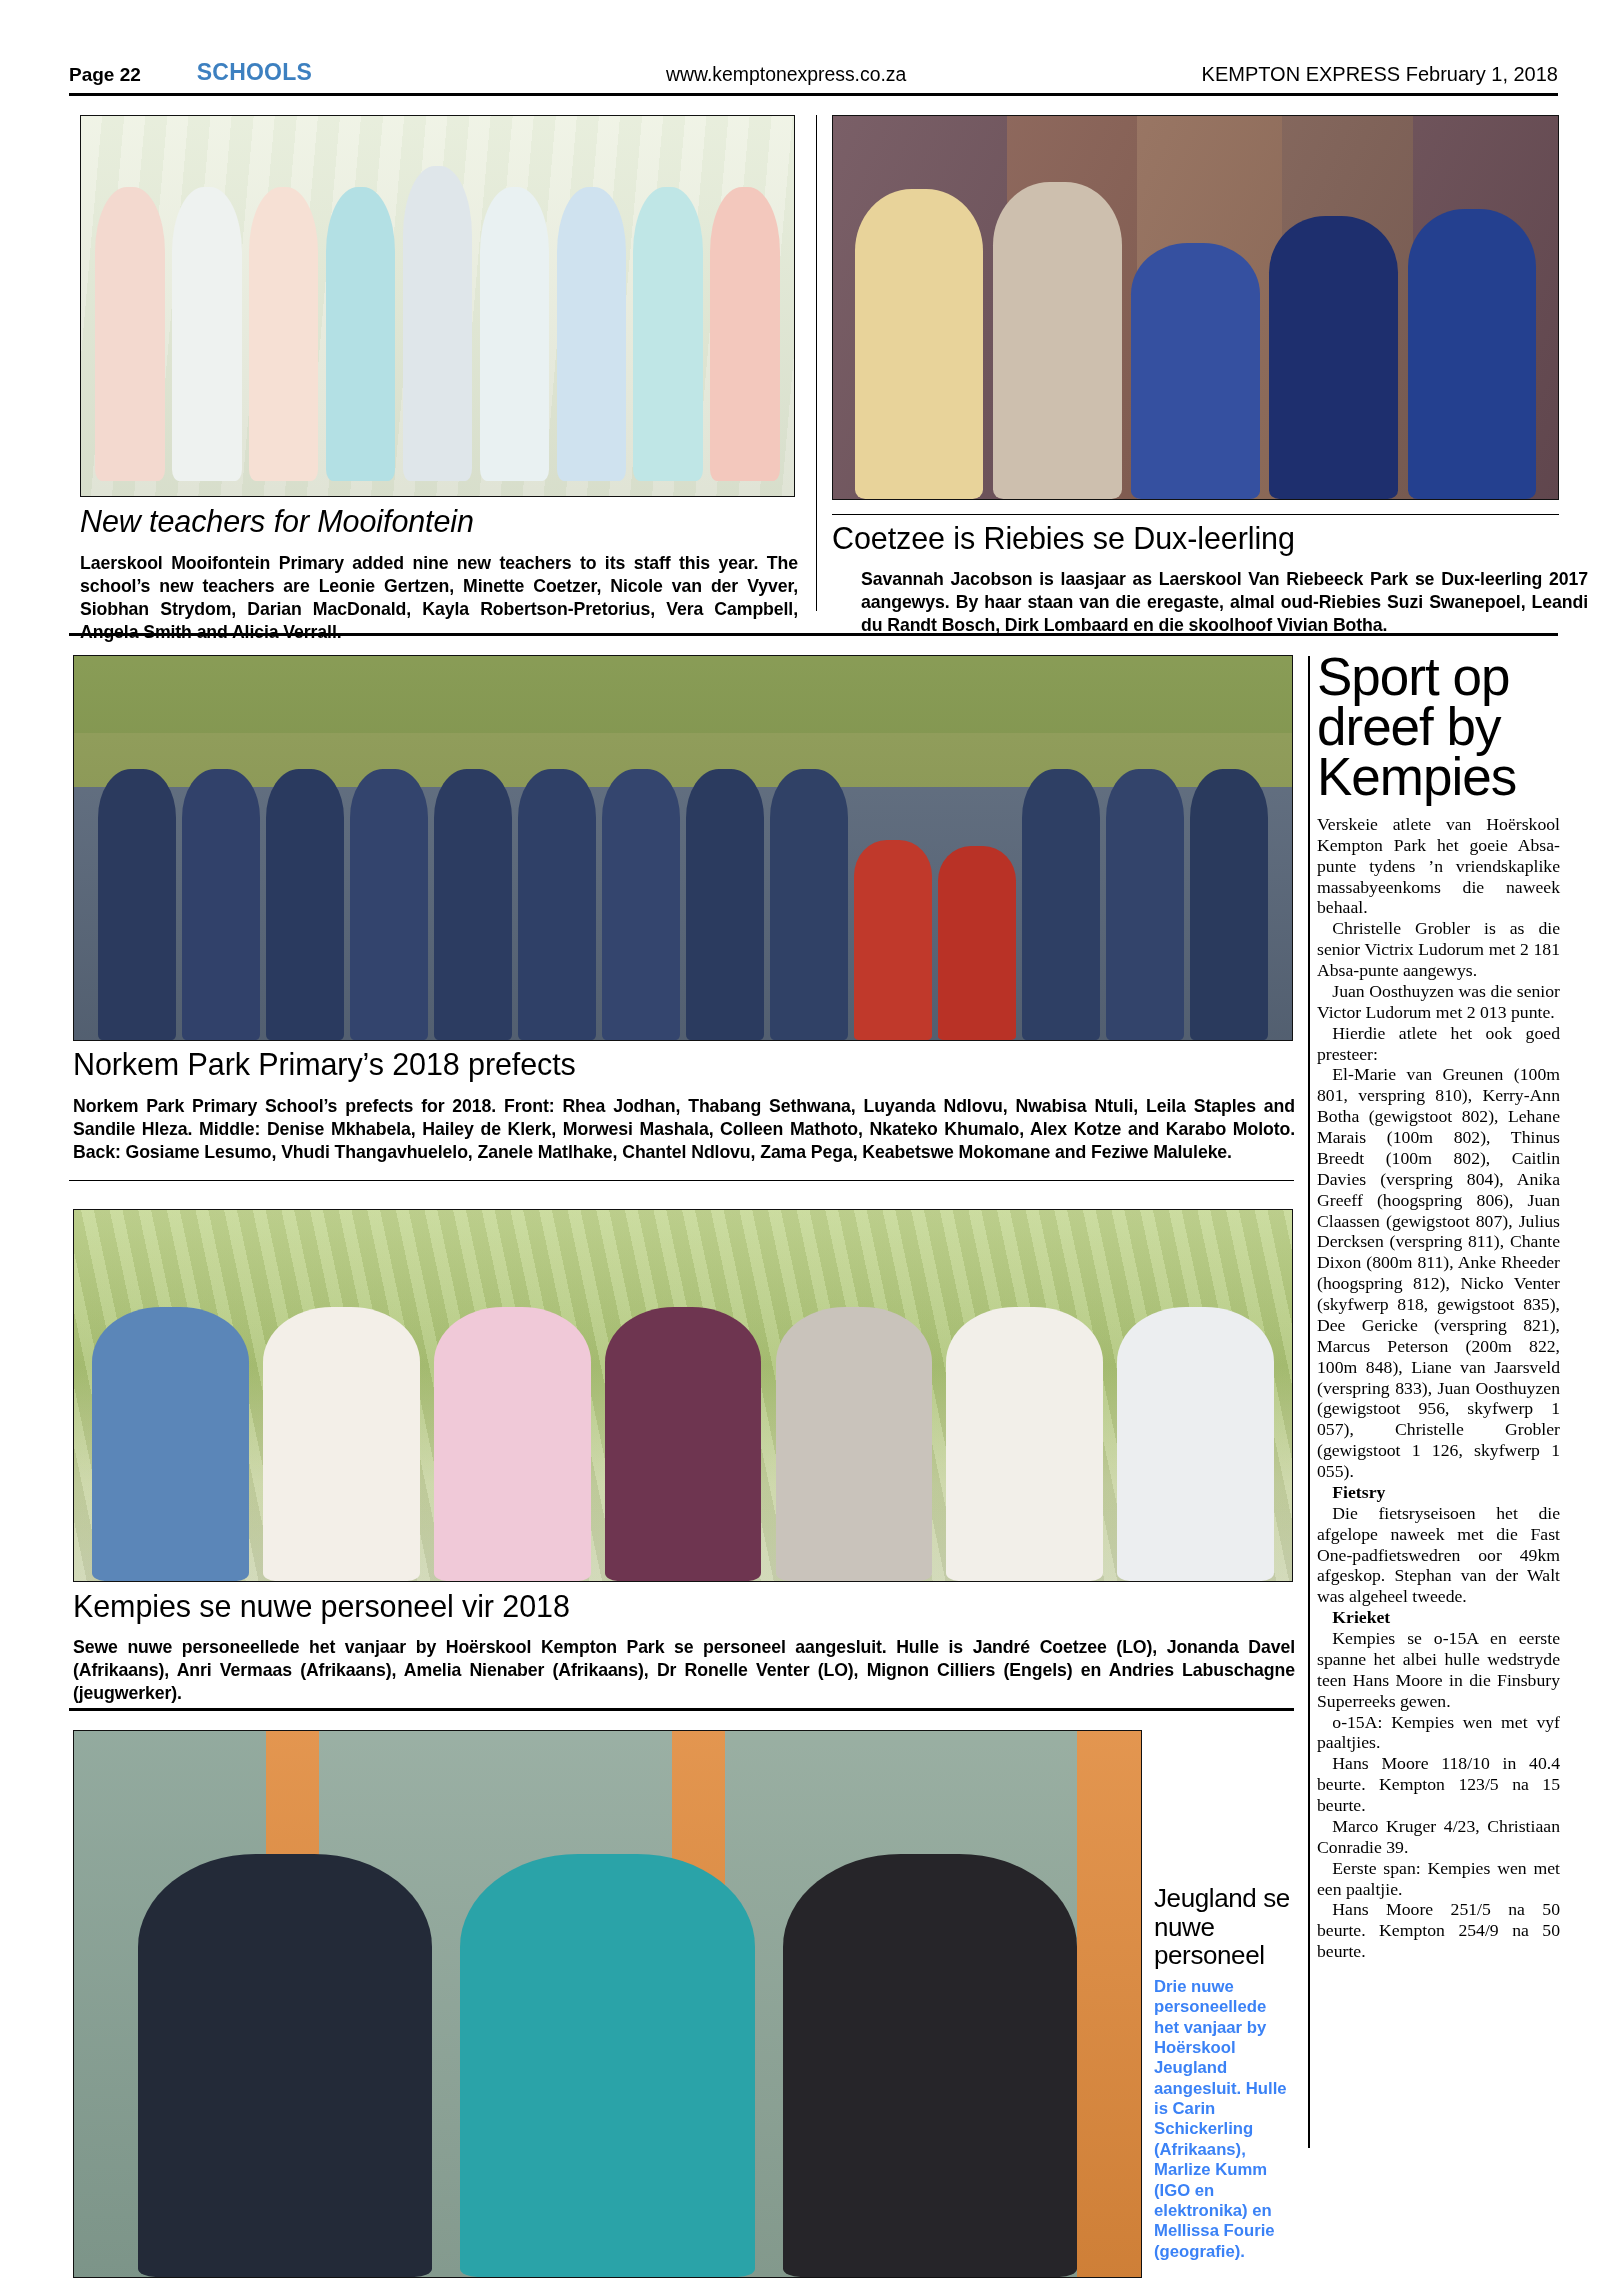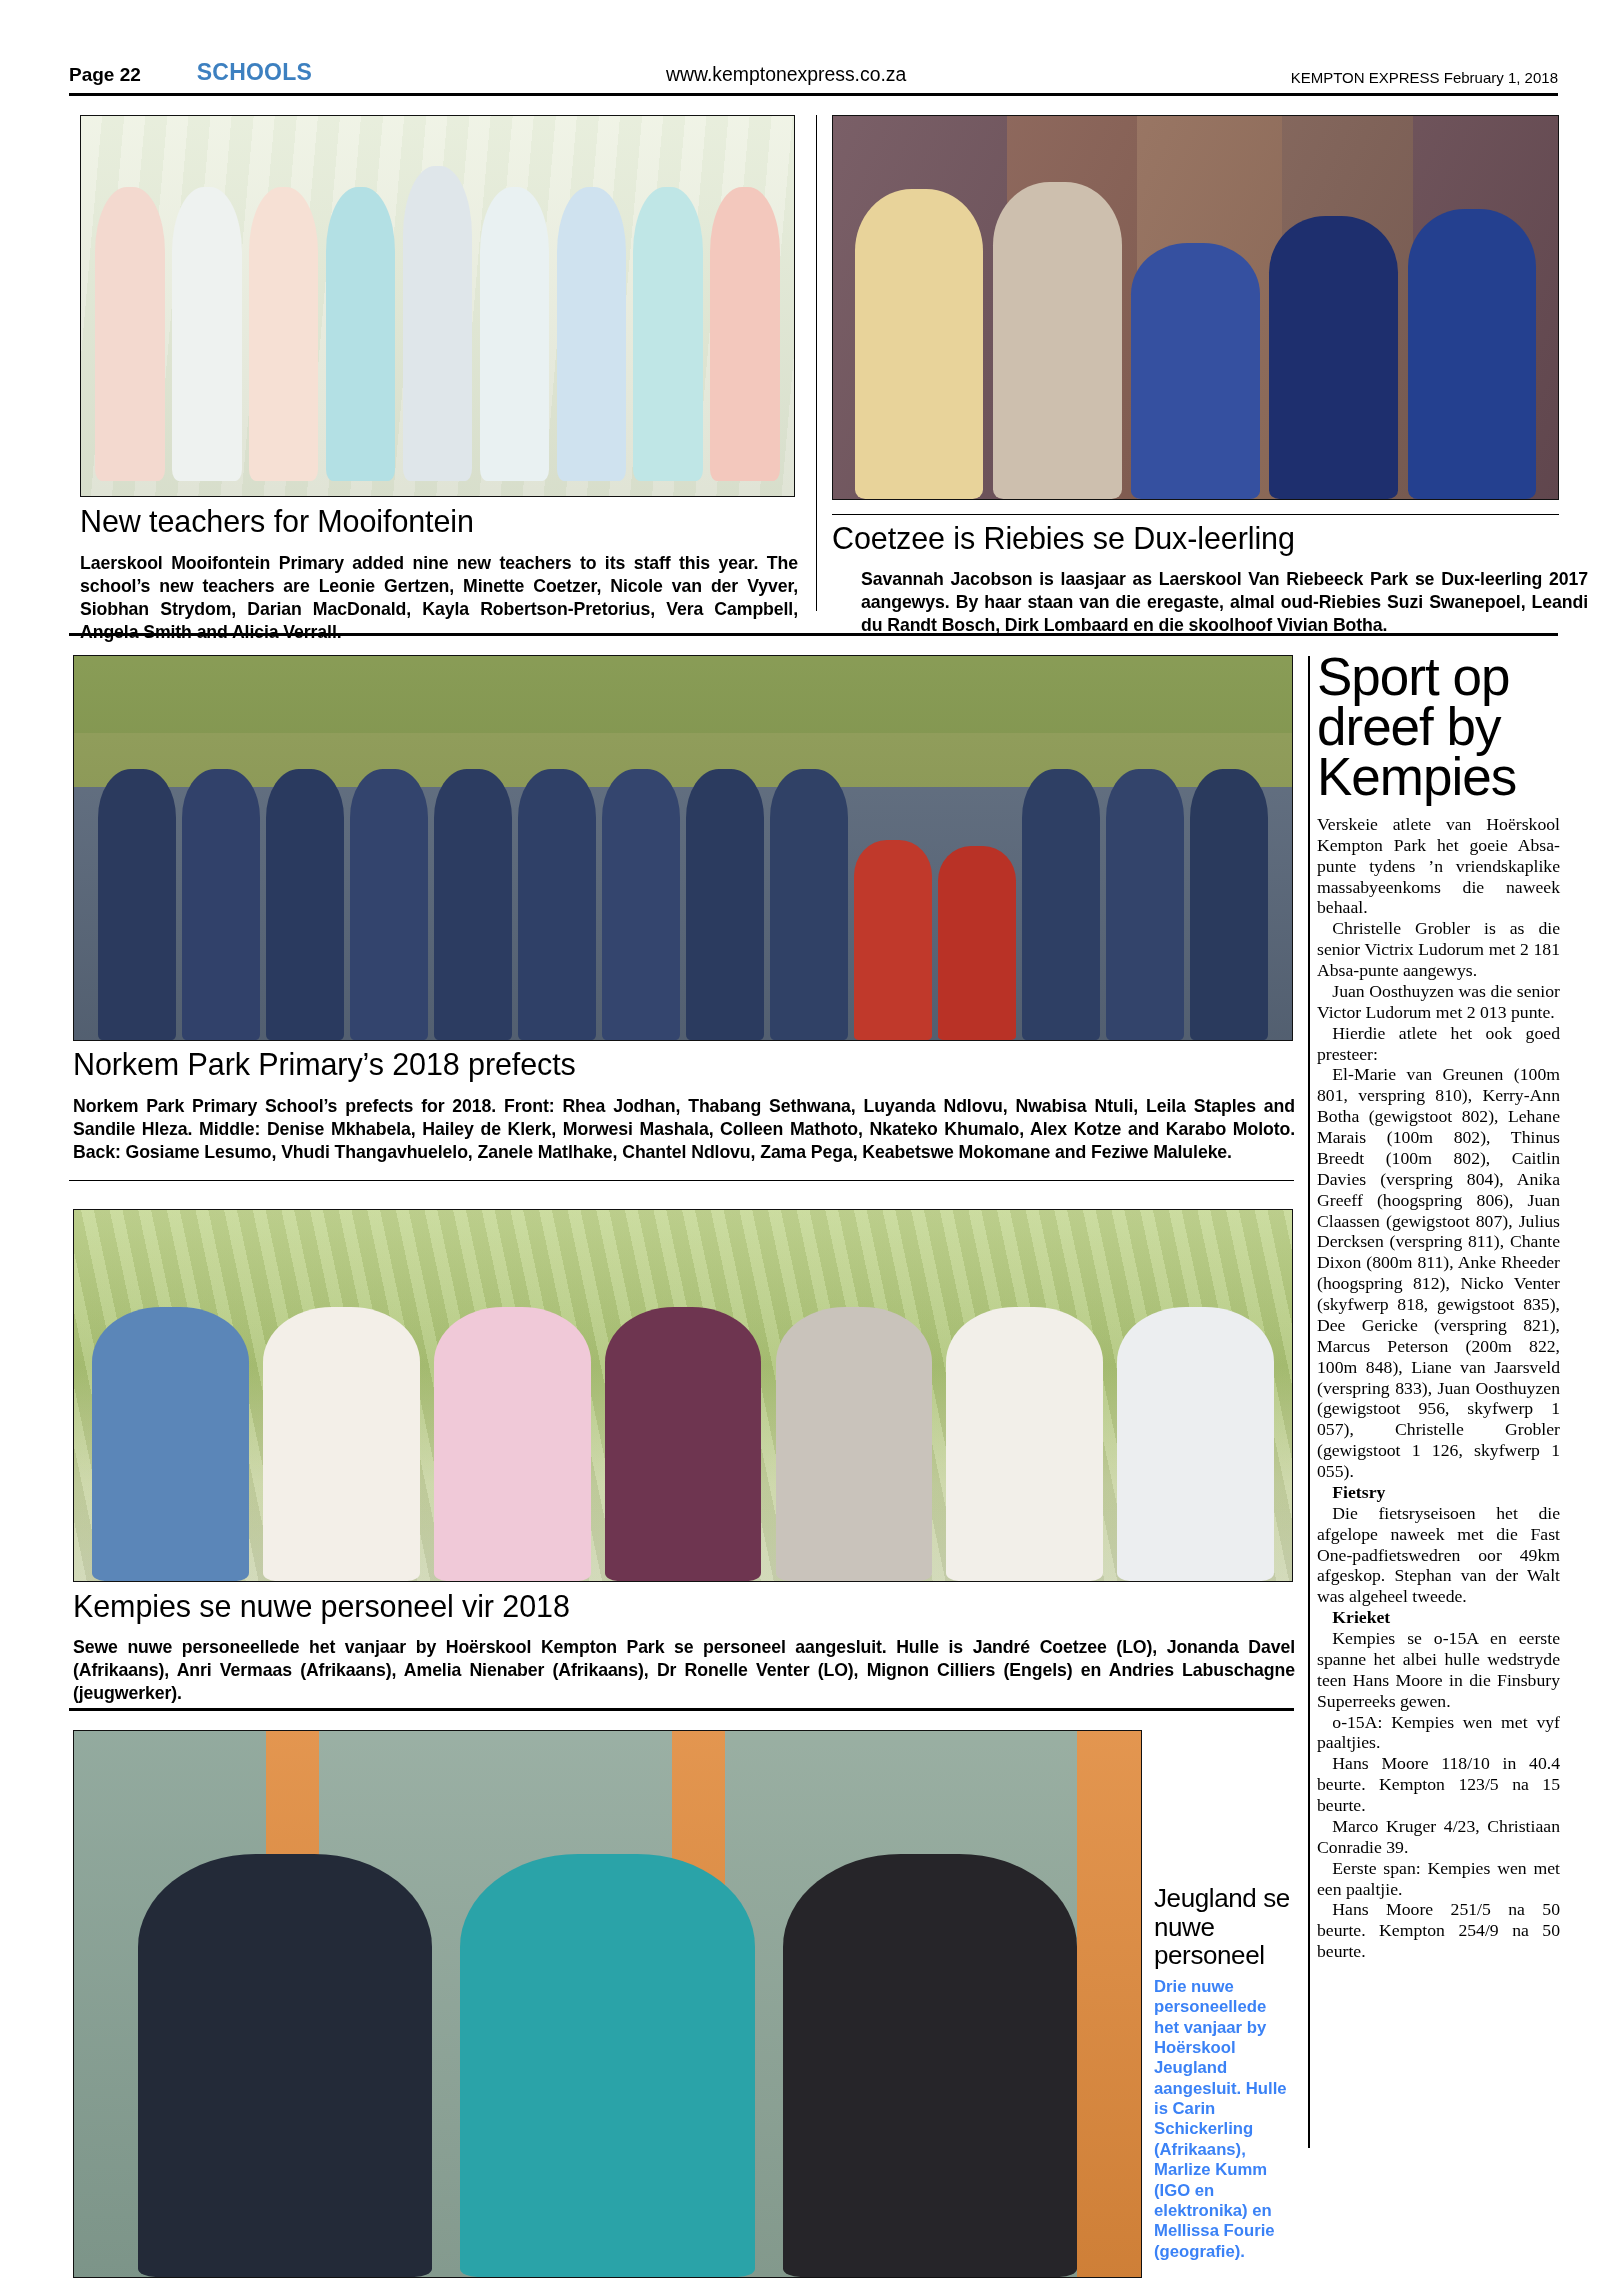--- a/index.html
+++ b/index.html
@@ -17,21 +17,21 @@
   .masthead {
     position: absolute;
     left: 69px; top: 54px;
     width: 1489px; height: 32px;
     display: flex;
     align-items: flex-end;
   }
   .mh-page   { font-size: 19px; color: #000; white-space: nowrap; font-weight: bold; }
   .mh-section{ font-size: 23px; font-weight: bold; color: #3d80c0; margin-left: 56px; letter-spacing: 0.2px; }
   .mh-url    { font-size: 19.4px; color: #000; position: absolute; left: 597px; bottom: 0; white-space: nowrap; text-align: right; }
-  .mh-right  { font-size: 15px; color: #000; position: absolute; right: 0; bottom: 0; white-space: nowrap; }
+  .mh-right  { font-size: 20px; color: #000; position: absolute; right: 0; bottom: 0; white-space: nowrap; }
 
   .rule-top {
     position: absolute;
     left: 69px; top: 93px;
     width: 1489px; height: 2.8px;
     background: #000;
   }
 
   
   .photo { position: absolute; border: 1.4px solid #111; overflow: hidden; }
@@ -151,21 +151,21 @@
     <i style="background:#f6e0d4"></i>
     <i style="background:#b3e0e4"></i>
     <i style="background:#dfe6ea; height:94%"></i>
     <i style="background:#e9f1f2"></i>
     <i style="background:#cfe2ef"></i>
     <i style="background:#bfe6e6"></i>
     <i style="background:#f3c8bd"></i>
   </div>
 </div>
 
-<div style="position:absolute; left:80px; top:505px; width:718px;">
+<div style="position:absolute; left:80px; top:505px; width:718px;font-style:italic;">
   <div class="cap-head">New teachers for Mooifontein</div>
 </div>
 <div style="position:absolute; left:80px; top:552px; width:718px;">
   <div class="cap-body">Laerskool Mooifontein Primary added nine new teachers to its staff this year. The school’s new teachers are Leonie Gertzen, Minette Coetzer, Nicole van der Vyver, Siobhan Strydom, Darian MacDonald, Kayla Robertson-Pretorius, Vera Campbell, Angela Smith and Alicia Verrall.</div>
 </div>
 
 <div class="vr" style="left:816px; top:115px; height:496px;"></div>
 
 <div class="photo ph-savannah" style="left:832px; top:115px; width:727px; height:385px;">
   <div class="ph-inner"></div>

